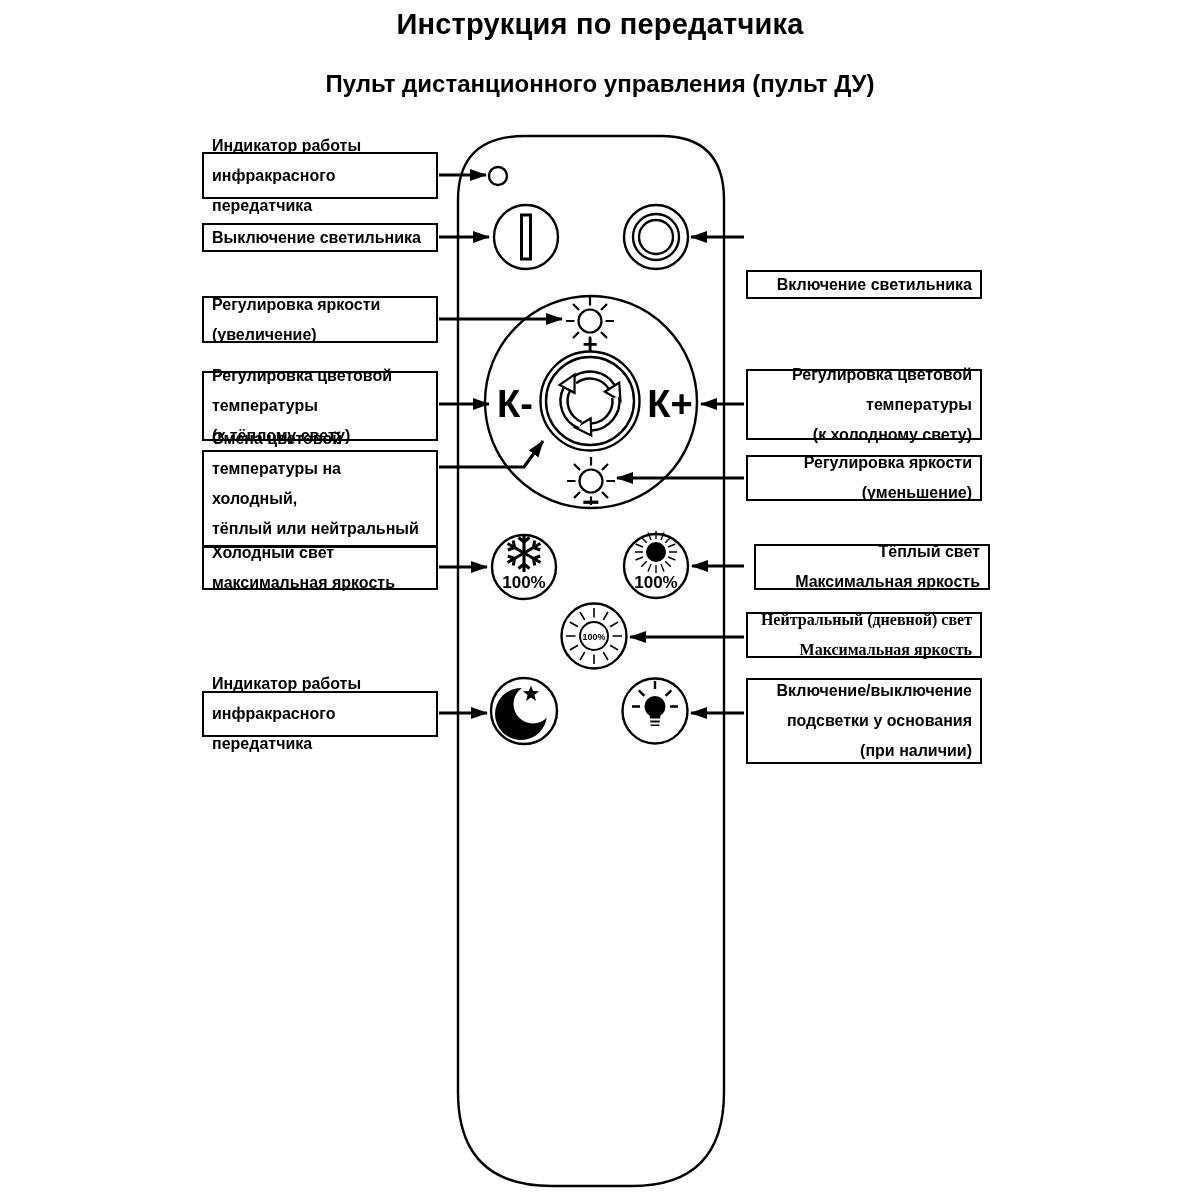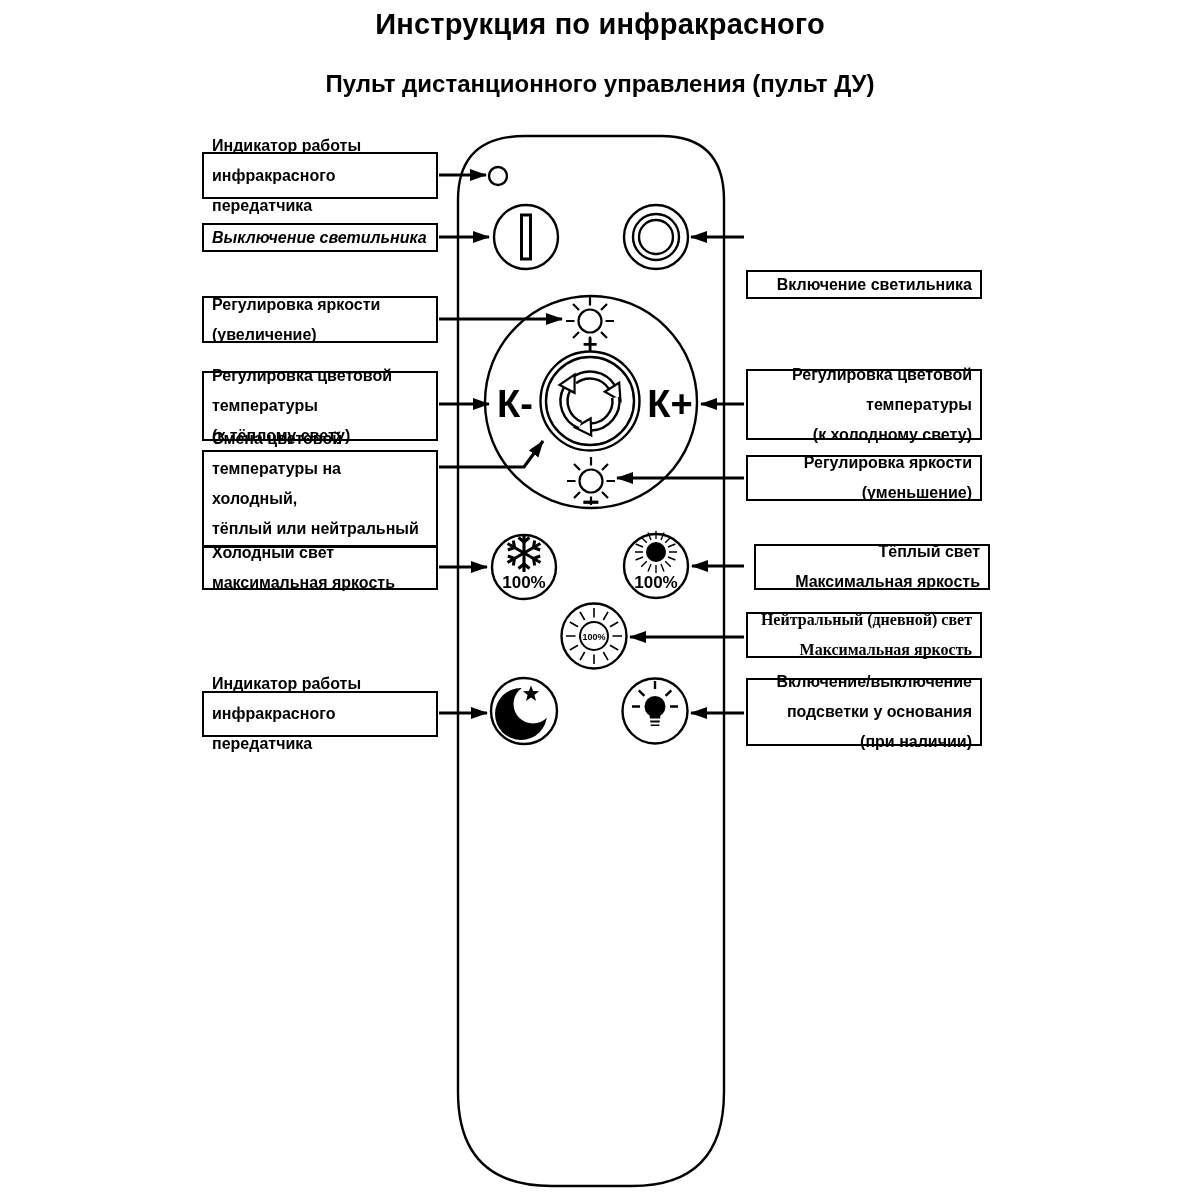--- a/index.html
+++ b/index.html
@@ -23,26 +23,26 @@
   }
   .callout.left-side{left:202px;width:236px;text-align:left;justify-content:flex-start;}
   .callout.right-side{left:746px;width:236px;text-align:right;justify-content:flex-end;}
   svg text{font-family:"Liberation Sans",sans-serif;font-weight:700;fill:#000;text-anchor:middle;}
 </style>
 </head>
 <body>
 
 <div class="page">
 
-  <div class="title">Инструкция по инфракрасного</div>
+  <div class="title">Инструкция по передатчика</div>
   <div class="subtitle">Пульт дистанционного управления (пульт ДУ)</div>
 
   <div class="callout left-side" style="top:152px;height:47px;"><span>Индикатор работы
 инфракрасного передатчика</span></div>
-  <div class="callout left-side" style="top:223px;height:29px;font-style:italic;"><span>Выключение светильника</span></div>
+  <div class="callout left-side" style="top:223px;height:29px;"><span>Выключение светильника</span></div>
   <div class="callout left-side" style="top:296px;height:47px;"><span>Регулировка яркости
 (увеличение)</span></div>
   <div class="callout left-side" style="top:371px;height:70px;"><span>Регулировка цветовой
 температуры
 (к тёплому свету)</span></div>
   <div class="callout left-side" style="top:450px;height:97px;"><span>Смена цветовой
 температуры на холодный,
 тёплый или нейтральный
 (дневной) свет</span></div>
   <div class="callout left-side" style="top:546px;height:44px;"><span>Холодный свет
@@ -53,21 +53,21 @@
   <div class="callout right-side" style="top:223px;height:29px;margin-top:47px;"><span>Включение светильника</span></div>
   <div class="callout right-side" style="top:369px;height:71px;"><span>Регулировка цветовой
 температуры
 (к холодному свету)</span></div>
   <div class="callout right-side" style="top:455px;height:46px;"><span>Регулировка яркости
 (уменьшение)</span></div>
   <div class="callout right-side" style="top:544px;height:46px;margin-left:8px;"><span>Тёплый свет
 Максимальная яркость</span></div>
   <div class="callout right-side" style="top:612px;height:46px;font-family:Liberation Serif, serif;"><span>Нейтральный (дневной) свет
 Максимальная яркость</span></div>
-  <div class="callout right-side" style="top:678px;height:68px;"><span>Включение/выключение
+  <div class="callout right-side" style="top:678px;height:86px;"><span>Включение/выключение
 подсветки у основания
 (при наличии)</span></div>
 
   <svg class="diagram-svg" width="1200" height="1200" viewBox="0 0 1200 1200">
     <defs>
       <marker id="ah" markerWidth="18" markerHeight="13" refX="16" refY="6" orient="auto" markerUnits="userSpaceOnUse">
         <path d="M0,0 L17,6 L0,12 Z" fill="#000"></path>
       </marker>
     </defs>
 

